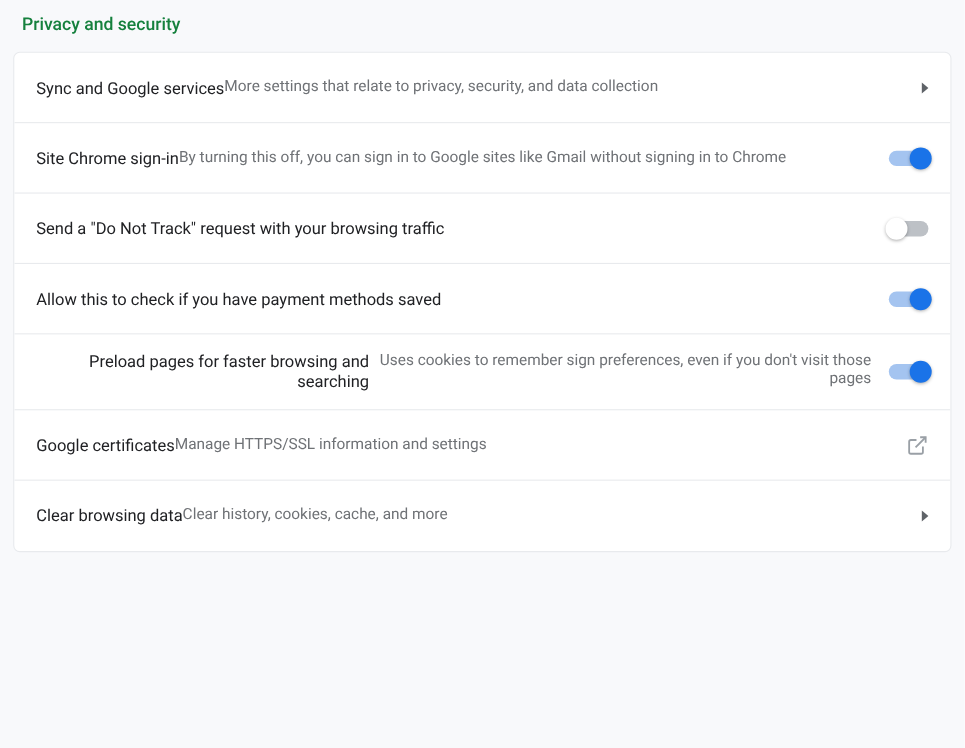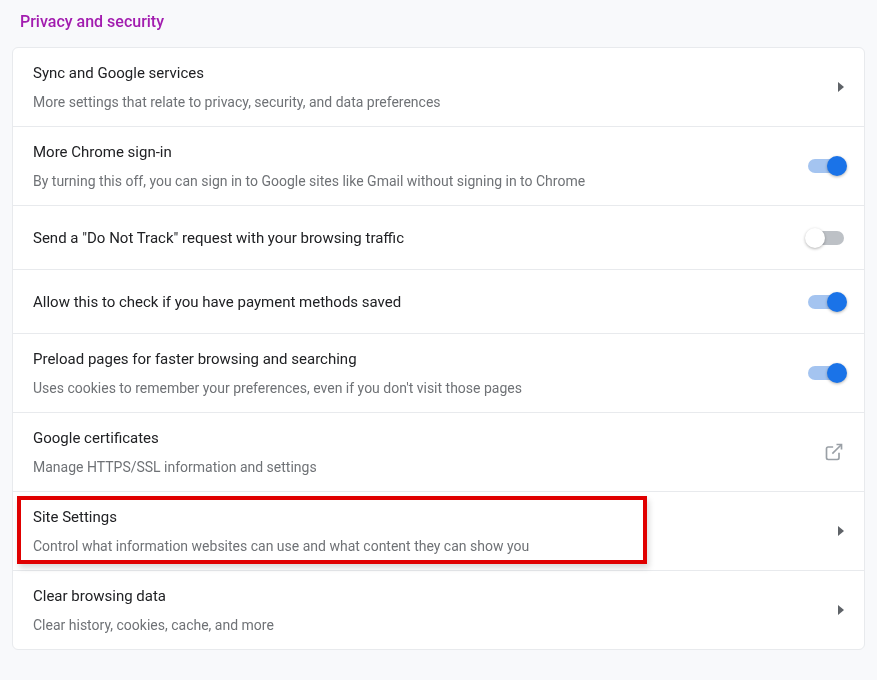--- a/index.html
+++ b/index.html
@@ -11,21 +11,21 @@
 
     body {
       background: #f8f9fb;
       width: 877px;
       height: 680px;
       padding: 12px 12px 20px 12px;
     }
 
     .section-header {
       font-size: 16px;
-      color: #a21caf;
+      color: #15803d;
       font-weight: 500;
       padding: 0 0 16px 8px;
     }
 
     .settings-card {
       background: #ffffff;
       border: 1px solid #e8eaed;
       border-radius: 6px;
       overflow: hidden;
     }
@@ -39,22 +39,23 @@
       cursor: pointer;
       min-height: 64px;
     }
 
     .row:last-child {
       border-bottom: none;
     }
 
     .row-text {
       display: flex;
-      flex-direction: column;
-      gap: 12px;
+      flex-direction: row;
+      gap: 0;
+      text-align: right;
     }
 
     .row-title {
       font-size: 15px;
       color: #202124;
       font-weight: 400;
     }
 
     .row-subtitle {
       font-size: 14px;
@@ -138,30 +139,30 @@
 </head>
 <body>
 
 <div class="section-header">Privacy and security</div>
 
 <div class="settings-card">
 
   <div class="row">
     <div class="row-text">
       <div class="row-title">Sync and Google services</div>
-      <div class="row-subtitle">More settings that relate to privacy, security, and data preferences</div>
+      <div class="row-subtitle">More settings that relate to privacy, security, and data collection</div>
     </div>
     <div class="row-control">
       <div class="chevron-right"></div>
     </div>
   </div>
 
   <div class="row">
     <div class="row-text">
-      <div class="row-title">More Chrome sign-in</div>
+      <div class="row-title">Site Chrome sign-in</div>
       <div class="row-subtitle">By turning this off, you can sign in to Google sites like Gmail without signing in to Chrome</div>
     </div>
     <div class="row-control">
       <div class="toggle toggle-on">
         <div class="toggle-knob"></div>
       </div>
     </div>
   </div>
 
   <div class="row">
@@ -182,21 +183,21 @@
     <div class="row-control">
       <div class="toggle toggle-on">
         <div class="toggle-knob"></div>
       </div>
     </div>
   </div>
 
   <div class="row">
     <div class="row-text">
       <div class="row-title">Preload pages for faster browsing and searching</div>
-      <div class="row-subtitle">Uses cookies to remember your preferences, even if you don't visit those pages</div>
+      <div class="row-subtitle">Uses cookies to remember sign preferences, even if you don't visit those pages</div>
     </div>
     <div class="row-control">
       <div class="toggle toggle-on">
         <div class="toggle-knob"></div>
       </div>
     </div>
   </div>
 
   <div class="row">
     <div class="row-text">
@@ -207,30 +208,20 @@
       <span>
         <svg width="20" height="20" viewBox="0 0 24 24" fill="none" stroke="#9aa0a6" stroke-width="2">
           <path d="M18 13v6a2 2 0 0 1-2 2H5a2 2 0 0 1-2-2V8a2 2 0 0 1 2-2h6"></path>
           <polyline points="15 3 21 3 21 9"></polyline>
           <line x1="10" y1="14" x2="21" y2="3"></line>
         </svg>
       </span>
     </div>
   </div>
 
-  <div class="row highlighted">
-    <div class="highlight-box"></div>
-    <div class="row-text">
-      <div class="row-title">Site Settings</div>
-      <div class="row-subtitle">Control what information websites can use and what content they can show you</div>
-    </div>
-    <div class="row-control">
-      <div class="chevron-right"></div>
-    </div>
-  </div>
 
   <div class="row">
     <div class="row-text">
       <div class="row-title">Clear browsing data</div>
       <div class="row-subtitle">Clear history, cookies, cache, and more</div>
     </div>
     <div class="row-control">
       <div class="chevron-right"></div>
     </div>
   </div>

